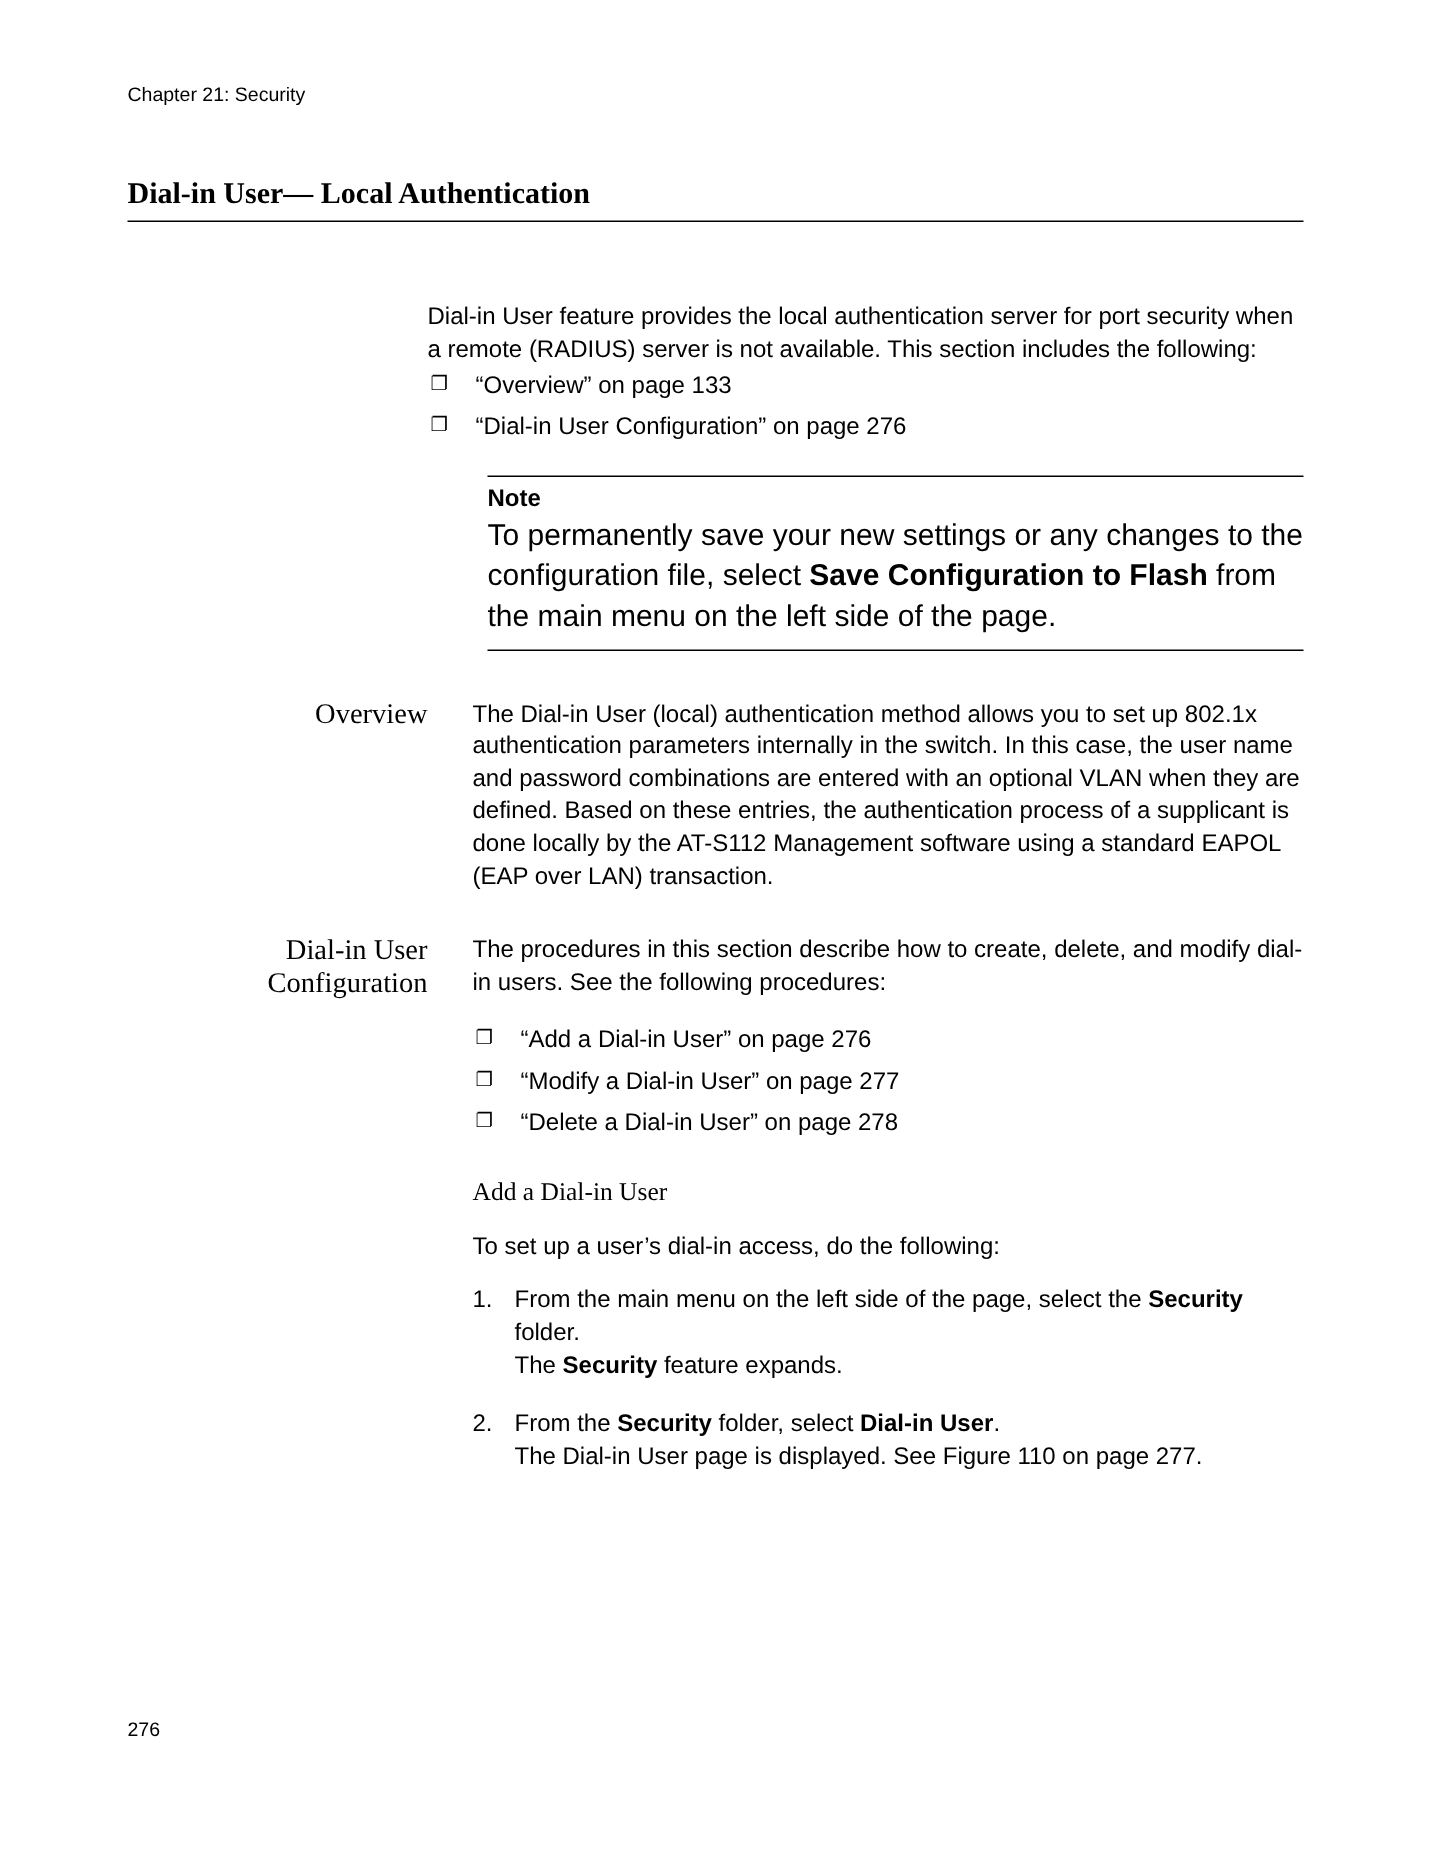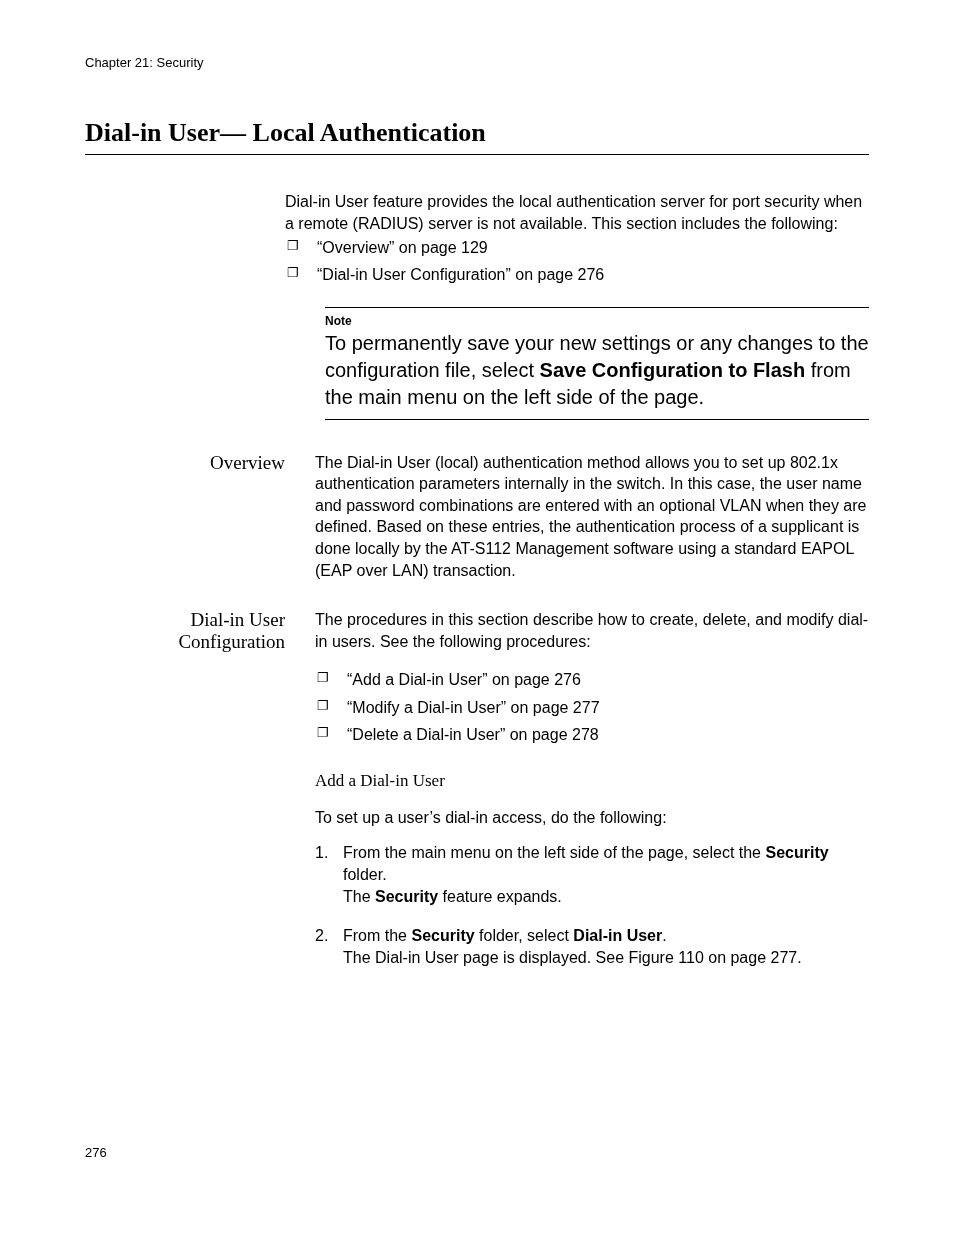--- a/index.html
+++ b/index.html
@@ -15,24 +15,24 @@
     .page {
       padding: 55px 85px 0 85px;
     }
     .chapter-header {
       font-size: 13px;
       margin-bottom: 48px;
     }
     .main-title {
       font-family: "Times New Roman", Times, serif;
       font-weight: bold;
-      font-size: 26px;
+      font-size: 20px;
       border-bottom: 1px solid #000;
       padding-bottom: 6px;
-      margin-bottom: 36px;
+      margin-bottom: 53px;
     }
     .content-area {
       margin-left: 200px;
     }
     .intro-para {
       font-size: 16px;
       line-height: 1.35;
       margin-bottom: 0;
     }
     .bullet-list {
@@ -55,21 +55,21 @@
     }
     .note-box {
       margin-left: 40px;
       border-top: 1px solid #000;
       border-bottom: 1px solid #000;
       padding: 6px 0 8px 0;
       margin-bottom: 32px;
     }
     .note-label {
       font-weight: bold;
-      font-size: 12px;
+      font-size: 16px;
       margin-bottom: 2px;
     }
     .note-text {
       font-size: 20px;
       line-height: 1.35;
     }
     .section-row {
       display: flex;
       margin-bottom: 14px;
     }
@@ -130,21 +130,21 @@
 
 <div class="page">
   <div class="chapter-header">Chapter 21: Security</div>
 
   <div class="main-title">Dial-in User— Local Authentication</div>
 
   <div class="content-area">
     <div class="intro-para">Dial-in User feature provides the local authentication server for port security when a remote (RADIUS) server is not available. This section includes the following:</div>
 
     <ul class="bullet-list">
-      <li>“Overview” on page 129</li>
+      <li>“Overview” on page 133</li>
       <li>“Dial-in User Configuration” on page 276</li>
     </ul>
 
     <div class="note-box">
       <div class="note-label">Note</div>
       <div class="note-text">
         <span>To permanently save your new settings or any changes to the configuration file, select </span><b>Save Configuration to Flash</b><span> from the main menu on the left side of the page.</span>
       </div>
     </div>
   </div>

